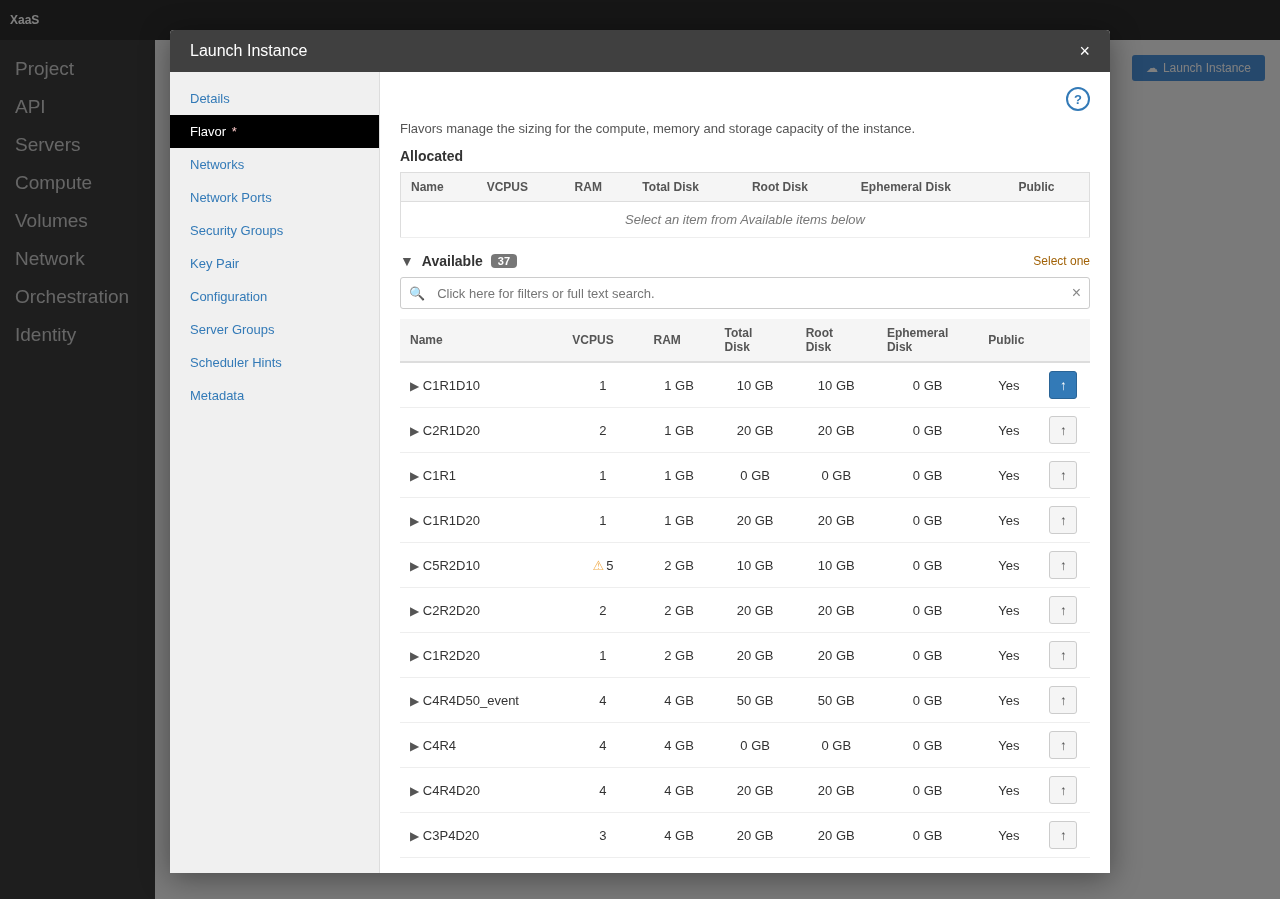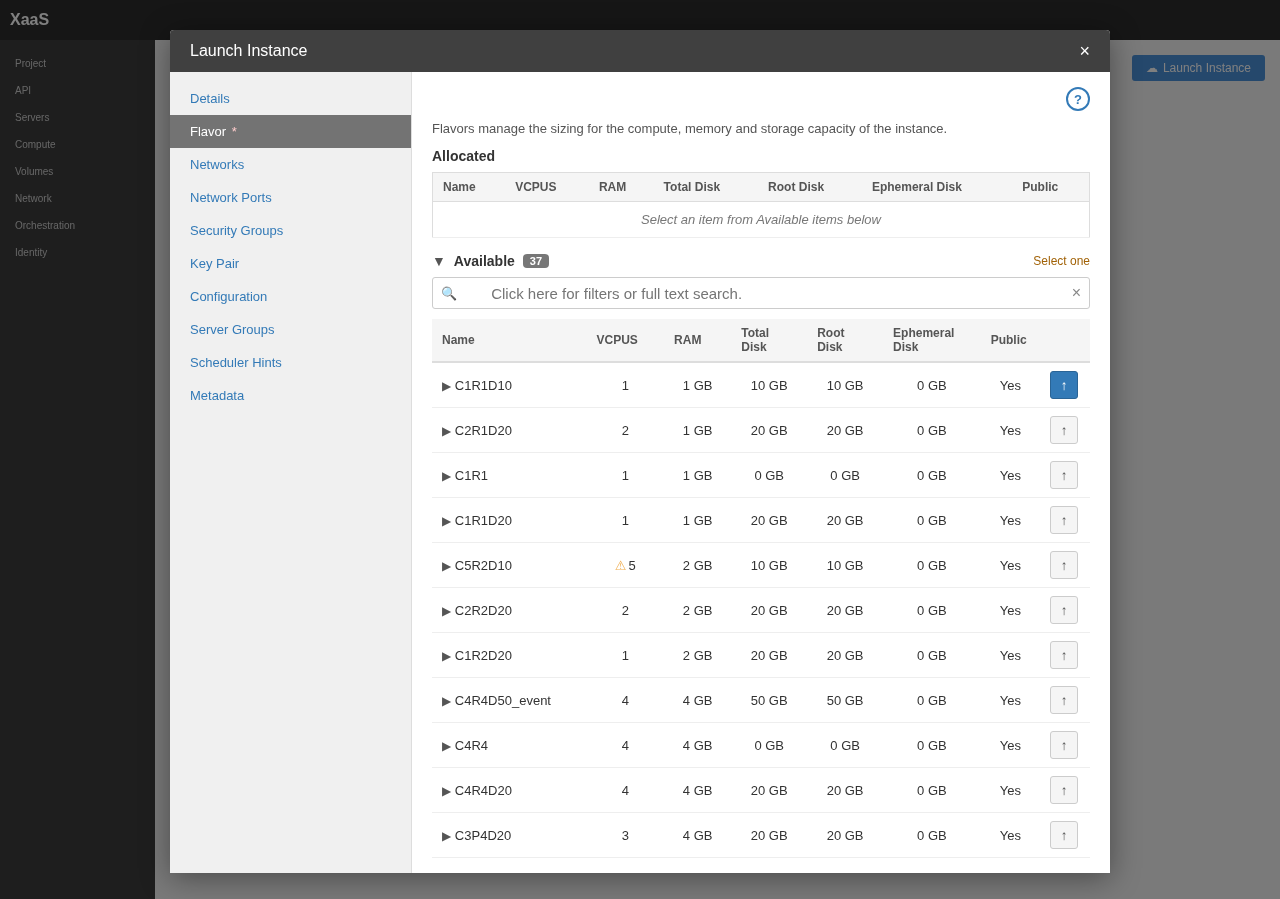--- a/index.html
+++ b/index.html
@@ -24,38 +24,38 @@
       height: 40px;
       background: #2c2c2c;
       display: flex;
       align-items: center;
       padding: 0 10px;
     }
 
     .bg-logo {
       color: white;
       font-weight: bold;
-      font-size: 16px;
+      font-size: 12px;
     }
 
     .bg-content {
       display: flex;
       height: calc(100% - 40px);
     }
 
     .bg-sidebar {
       width: 155px;
       background: #3c3c3c;
       padding: 10px 0;
     }
 
     .bg-sidebar-item {
       color: #ccc;
       padding: 8px 15px;
-      font-size: 10px;
+      font-size: 19px;
     }
 
     .bg-main {
       flex: 1;
       padding: 15px;
     }
 
     .bg-main-header {
       display: flex;
       justify-content: space-between;
@@ -123,36 +123,36 @@
     }
 
     .modal-body {
       display: flex;
       flex: 1;
       overflow: hidden;
     }
 
     
     .modal-nav {
-      width: 242px;
+      width: 210px;
       background: #f0f0f0;
       border-right: 1px solid #ddd;
       padding: 10px 0;
       flex-shrink: 0;
     }
 
     .nav-item {
       padding: 9px 20px;
       color: #337ab7;
       cursor: pointer;
       font-size: 13px;
     }
 
     .nav-item.active {
-      background: #737373;
+      background: #000000;
       color: white;
     }
 
     .nav-item .required {
       color: #e74c3c;
       margin-left: 2px;
     }
 
     .nav-item.active .required {
       color: #ffcccc;
@@ -276,23 +276,22 @@
     .search-icon {
       padding: 6px 8px;
       color: #888;
     }
 
     .search-input {
       flex: 1;
       border: none;
       outline: none;
       padding: 6px 4px;
-      font-size: 15px;
+      font-size: 13px;
       color: #6d28d9;
-      margin-left: 22px;
     }
 
     .search-clear {
       padding: 6px 8px;
       color: #888;
       cursor: pointer;
       font-size: 16px;
     }
 
     

